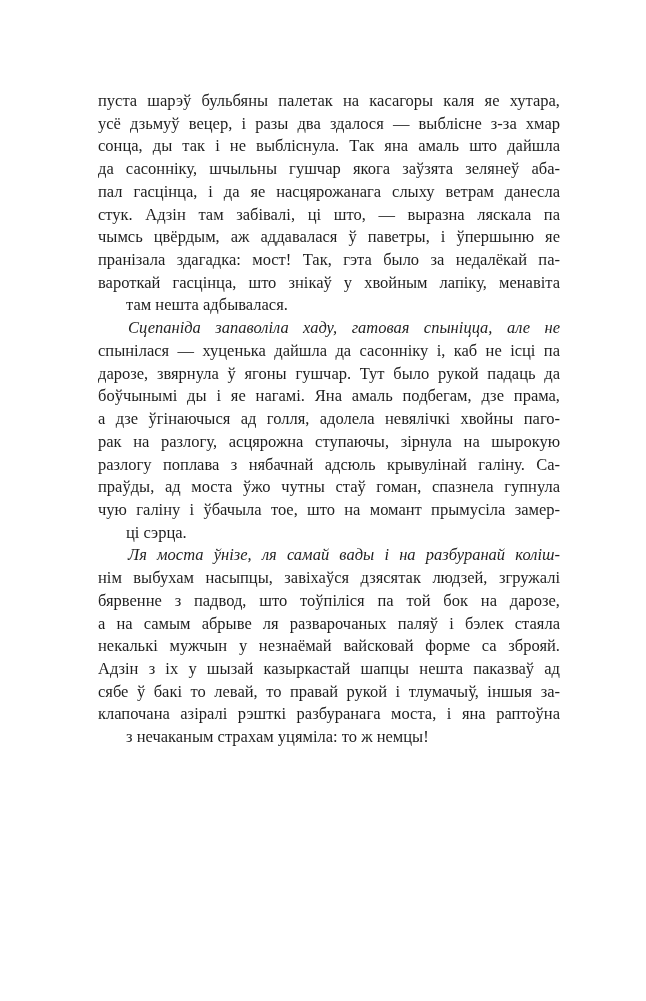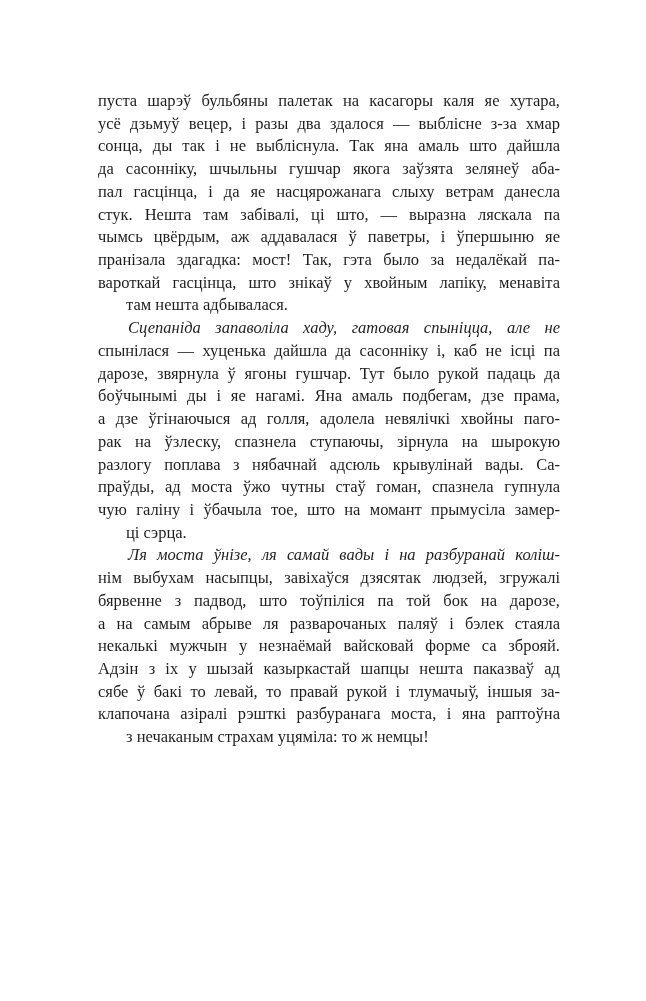--- a/index.html
+++ b/index.html
@@ -55,35 +55,35 @@
 
 <div class="page">
   <div class="text-block">
 
     <div class="para">
       <div class="line">пуста шарэў бульбяны палетак на касагоры каля яе хутара,</div>
       <div class="line">усё дзьмуў вецер, і разы два здалося — выблісне з-за хмар</div>
       <div class="line">сонца, ды так і не выбліснула. Так яна амаль што дайшла</div>
       <div class="line">да сасонніку, шчыльны гушчар якога заўзята зелянеў аба-</div>
       <div class="line">пал гасцінца, і да яе насцярожанага слыху ветрам данесла</div>
-      <div class="line">стук. Нешта там забівалі, ці што, — выразна ляскала па</div>
+      <div class="line">стук. Адзін там забівалі, ці што, — выразна ляскала па</div>
       <div class="line">чымсь цвёрдым, аж аддавалася ў паветры, і ўпершыню яе</div>
       <div class="line">пранізала здагадка: мост! Так, гэта было за недалёкай па-</div>
       <div class="line">вароткай гасцінца, што знікаў у хвойным лапіку, менавіта</div>
       <div class="line last">там нешта адбывалася.</div>
     </div>
 
     <div class="para">
       <div class="line indent">Сцепаніда запаволіла хаду, гатовая спыніцца, але не</div>
       <div class="line">спынілася — хуценька дайшла да сасонніку і, каб не ісці па</div>
       <div class="line">дарозе, звярнула ў ягоны гушчар. Тут было рукой падаць да</div>
       <div class="line">боўчынымі ды і яе нагамі. Яна амаль подбегам, дзе прама,</div>
       <div class="line">а дзе ўгінаючыся ад голля, адолела невялічкі хвойны паго-</div>
-      <div class="line">рак на ўзлеску, спазнела ступаючы, зірнула на шырокую</div>
-      <div class="line">разлогу поплава з нябачнай адсюль крывулінай вады. Са-</div>
+      <div class="line">рак на разлогу, асцярожна ступаючы, зірнула на шырокую</div>
+      <div class="line">разлогу поплава з нябачнай адсюль крывулінай галіну. Са-</div>
       <div class="line">праўды, ад моста ўжо чутны стаў гоман, спазнела гупнула</div>
       <div class="line">чую галіну і ўбачыла тое, што на момант прымусіла замер-</div>
       <div class="line last">ці сэрца.</div>
     </div>
 
     <div class="para">
       <div class="line indent">Ля моста ўнізе, ля самай вады і на разбуранай коліш-</div>
       <div class="line">нім выбухам насыпцы, завіхаўся дзясятак людзей, згружалі</div>
       <div class="line">бярвенне з падвод, што тоўпіліся па той бок на дарозе,</div>
       <div class="line">а на самым абрыве ля разварочаных паляў і бэлек стаяла</div>

